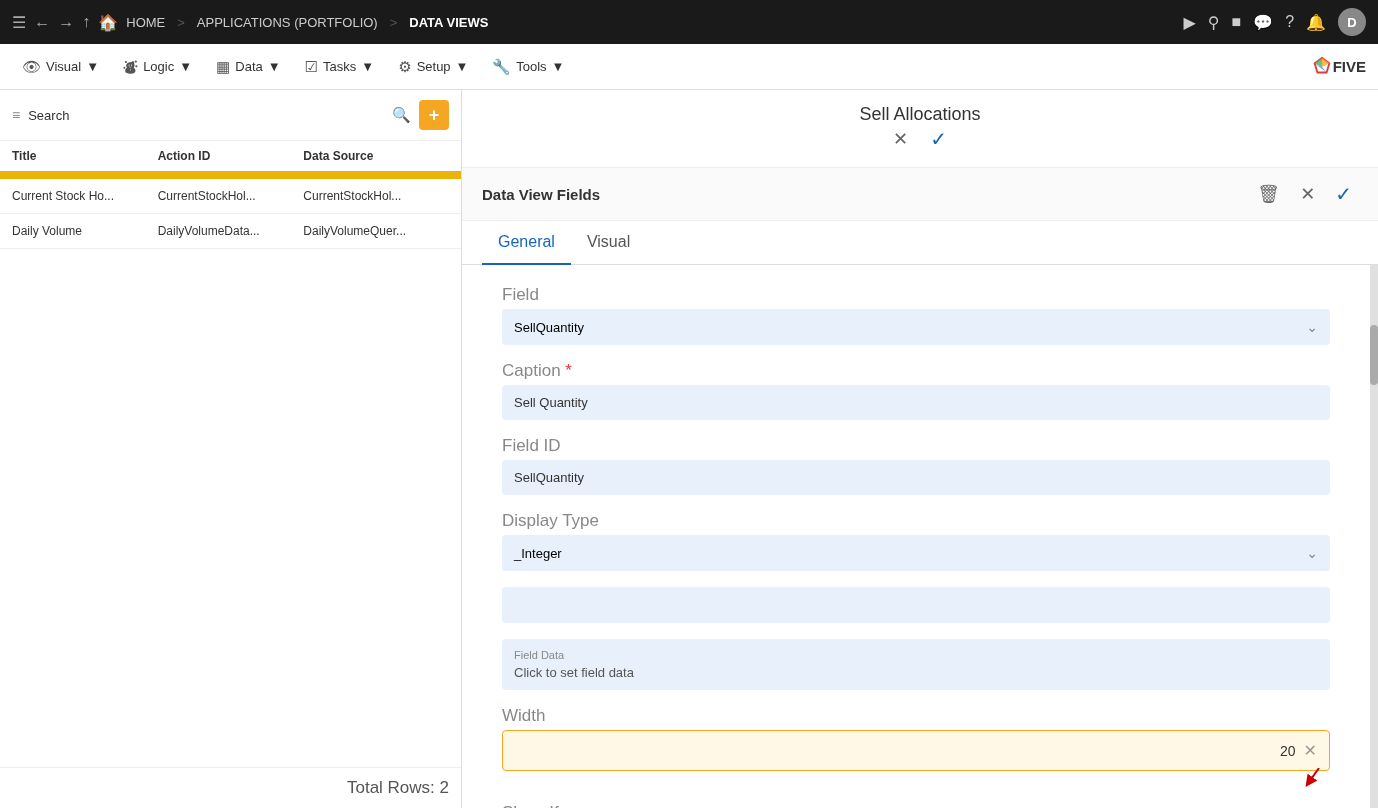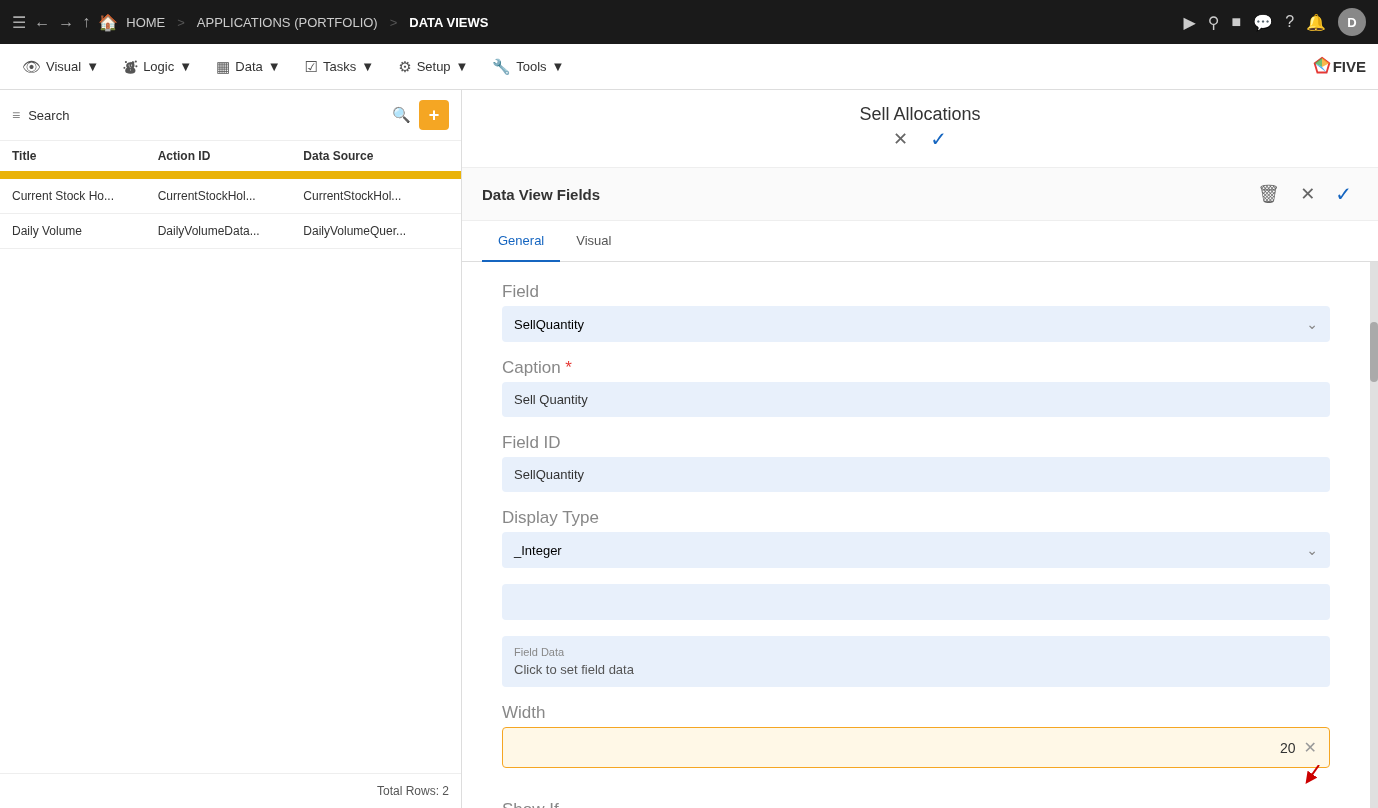--- a/index.html
+++ b/index.html
@@ -83,21 +83,21 @@
       display: grid; grid-template-columns: 1fr 1fr 1fr;
       padding: 10px 12px; border-bottom: 1px solid #eee;
       font-size: 12px; color: #333; cursor: pointer;
     }
     .table-row .cell { overflow: hidden; text-overflow: ellipsis; white-space: nowrap; }
     .sidebar-footer {
       margin-top: auto;
       padding: 10px 12px;
       border-top: 1px solid #eee;
       text-align: right;
-      font-size: 12px; color: #555;
+      font-size: 17px; color: #555;
     }
 
     
     .content-panel {
       flex: 1;
       background: #fff;
       display: flex;
       flex-direction: column;
       overflow: hidden;
     }
@@ -119,21 +119,21 @@
     }
     .sub-panel-title { font-size: 15px; font-weight: 600; color: #333; }
     .sub-panel-actions { display: flex; gap: 8px; align-items: center; }
 
     
     .tabs {
       display: flex; padding: 0 20px;
       border-bottom: 1px solid #ddd;
     }
     .tab {
-      padding: 12px 16px; cursor: pointer; font-size: 13px; color: #555;
+      padding: 12px 16px; cursor: pointer; font-size: 16px; color: #555;
       border-bottom: 2px solid transparent; margin-bottom: -1px;
     }
     .tab.active { color: #1565c0; border-bottom-color: #1565c0; font-weight: 500; }
 
     
     .form-content {
       flex: 1; overflow-y: auto; padding: 20px 40px;
     }
     .field-group {
       margin-bottom: 16px;

